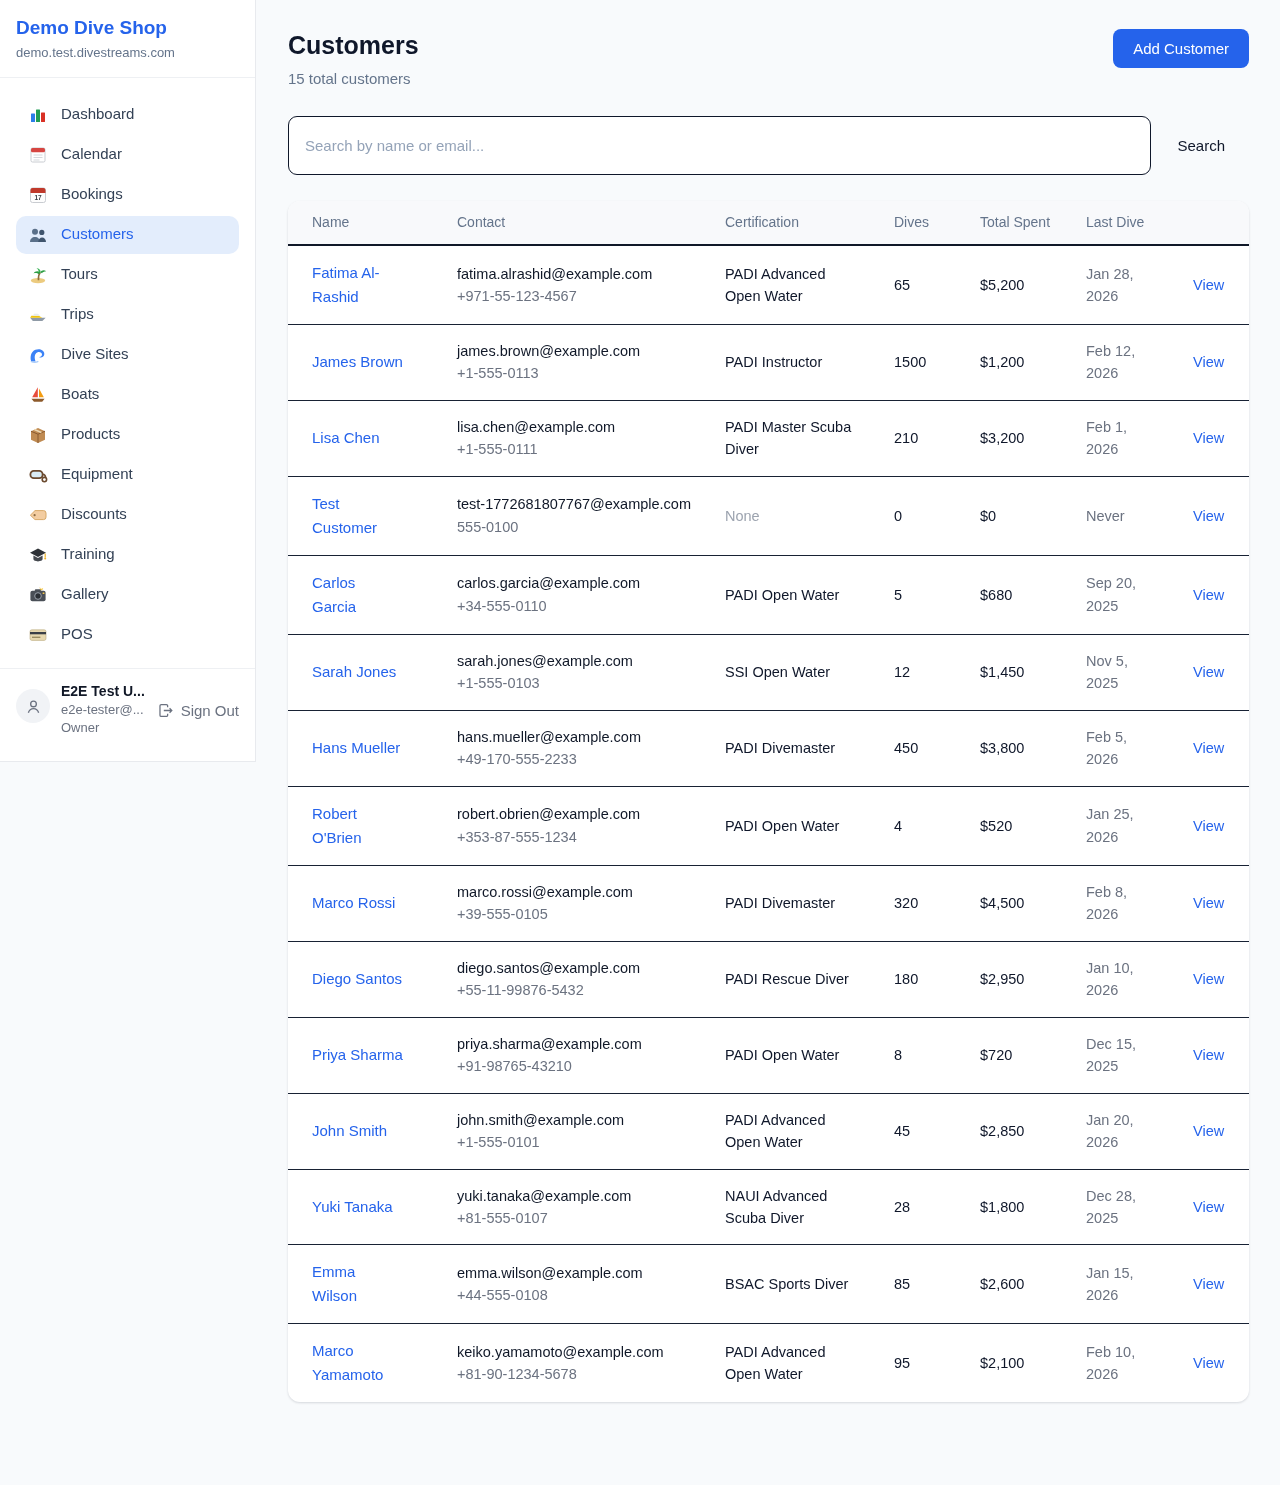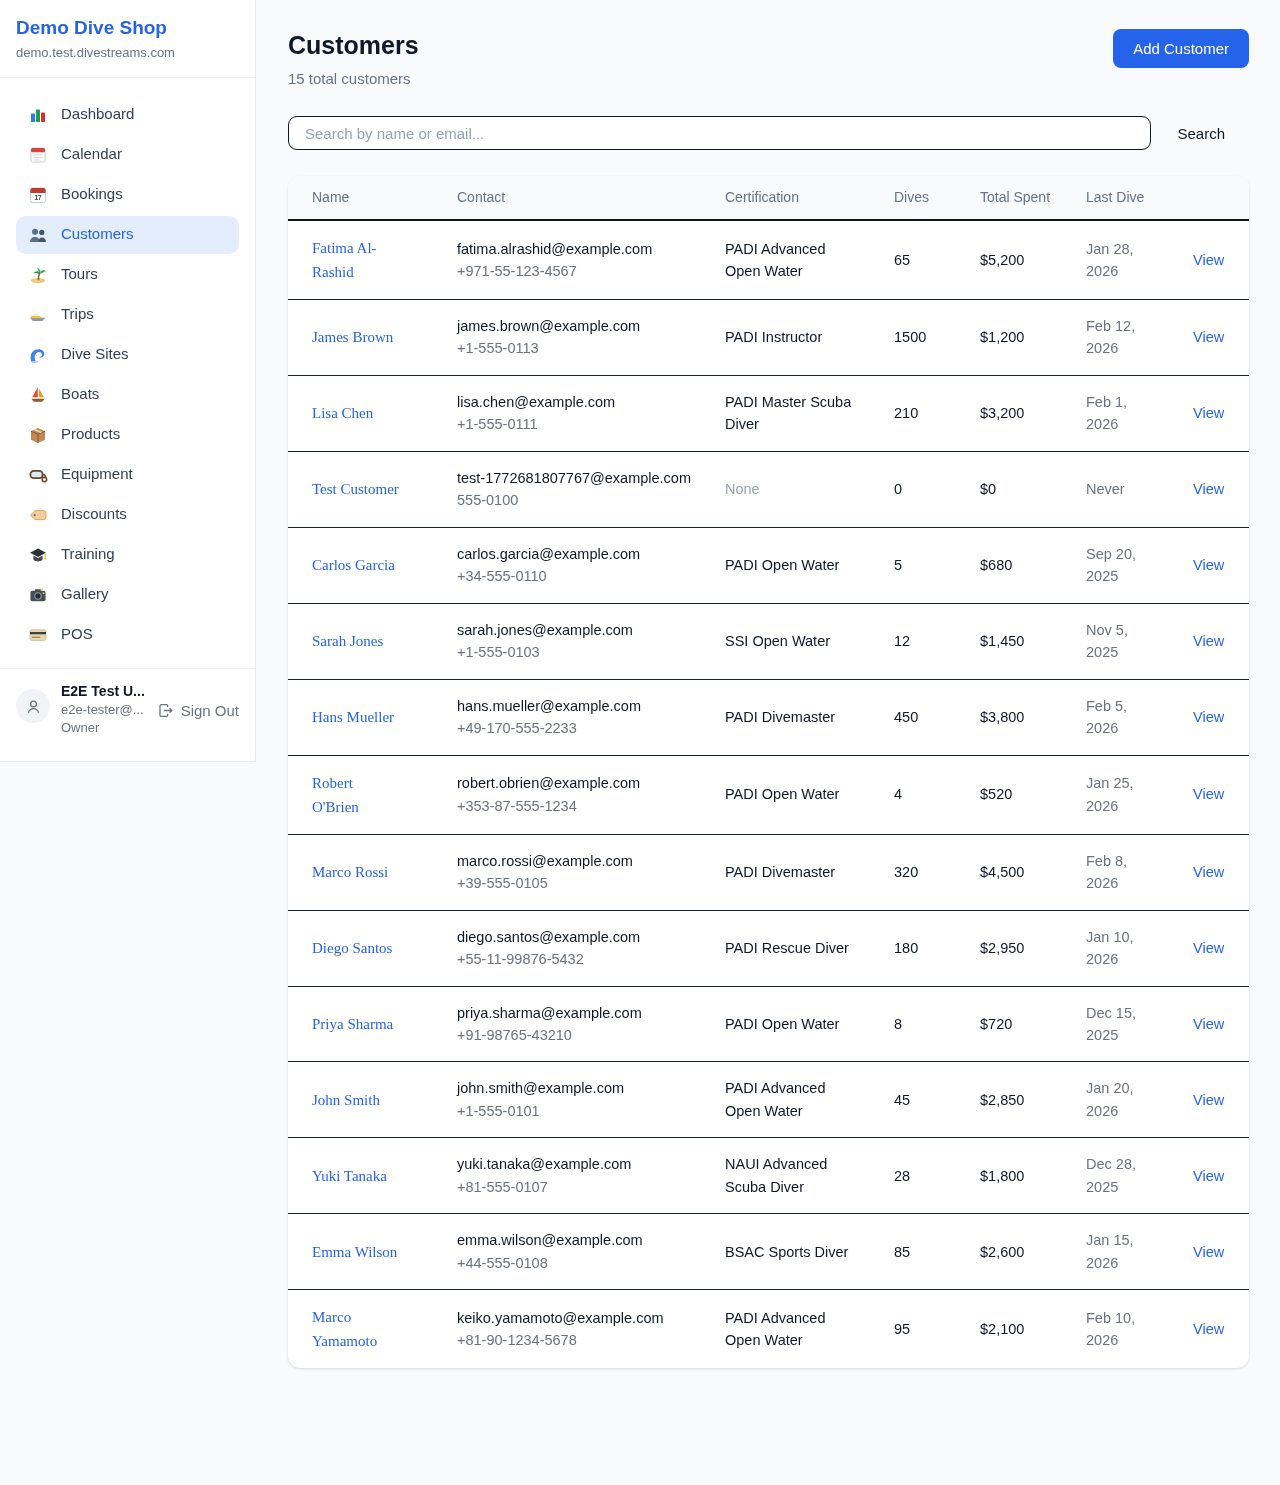--- a/index.html
+++ b/index.html
@@ -50,21 +50,21 @@
   .main-header { display:flex; justify-content:space-between; align-items:flex-start; }
   .page-title { font-size:25px; font-weight:bold; color:#0f172a; margin:7px 0 0; }
   .page-subtitle { margin-top:10px; font-size:15px; color:#64748b; }
   .add-btn {
     background:#2563eb; color:#fff; font-size:15px; font-weight:500;
     border:none; border-radius:8px; padding:11px 20px; margin-top:5px;
     font-family:inherit; cursor:pointer;
   }
   .search-row { display:flex; align-items:center; margin-top:29px; }
   .search-input {
-    flex:1; height:34px; border:1.5px solid #0f172a; border-radius:9px;
+    flex:1; height:59px; border:1.5px solid #0f172a; border-radius:9px;
     padding:16px 16px; font-size:15px; color:#111827; background:#fff; font-family:inherit;
   }
   .search-input::placeholder { color:#94a3b8; }
   .search-btn {
     background:none; border:none; font-size:15px; color:#0f172a;
     padding:0 24px 0 26px; font-family:inherit; cursor:pointer;
   }
   .card {
     margin-top:26px; background:#fff; border-radius:12px; overflow:hidden;
     box-shadow:0 1px 2px rgba(16,24,40,.06), 0 1px 3px rgba(16,24,40,.09);
@@ -74,21 +74,21 @@
     background:#f8f9fb; text-align:left; font-weight:500; color:#64748b;
     font-size:14px; padding:11px 10px 11px 24px; border-bottom:2px solid #101828;
     line-height:1.5; vertical-align:middle;
   }
   tbody td {
     padding:15px 10px 15px 24px; font-size:14.5px; color:#0f172a;
     border-bottom:1px solid #182234; line-height:1.55; vertical-align:middle;
     overflow-wrap:break-word;
   }
   tbody tr:last-child td { border-bottom:none; }
-  td.name-cell { padding-right:30px;font-family:Liberation Serif, serif; }
+  td.name-cell { padding-right:30px; }
   .name-link { color:#2563eb; font-weight:500; font-size:15px; text-decoration:none; line-height:1.6; }
   .email { color:#101828; }
   .phone { color:#6b7280; }
   td.cert.muted { color:#9ca3af; }
   td.last { color:#6b7280; }
   td.view-cell { padding-left:24px; }
   .view-link { color:#2563eb; font-weight:500; text-decoration:none; }
 </style>
 </head>
 <body>

